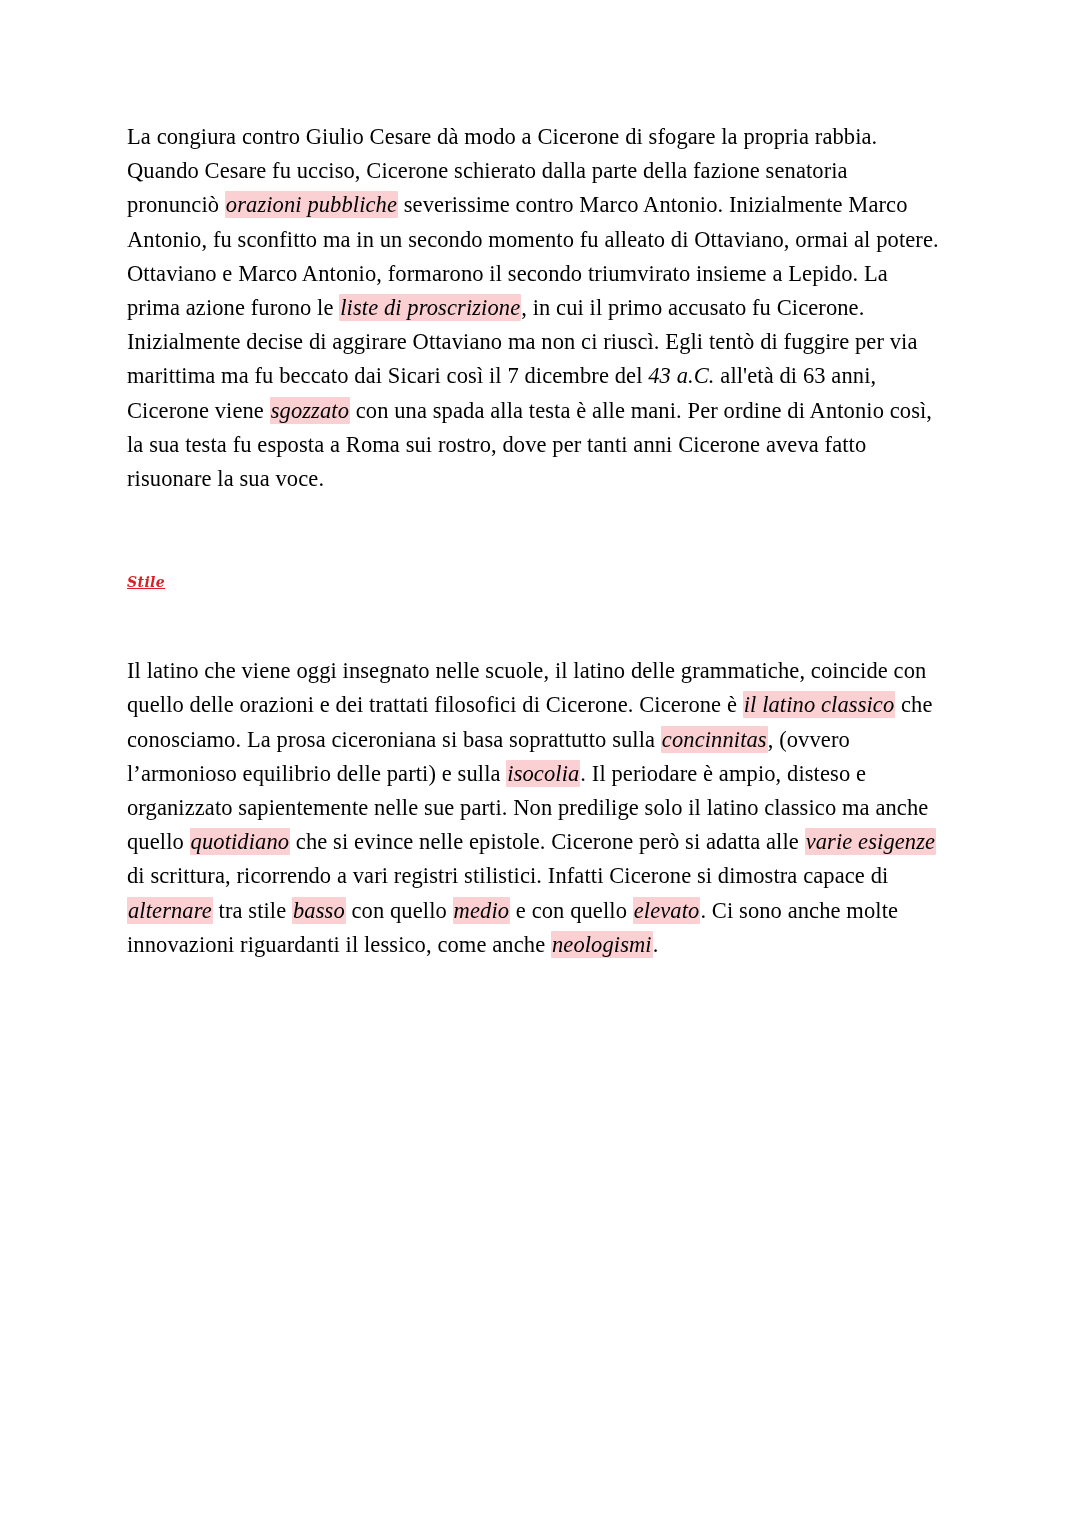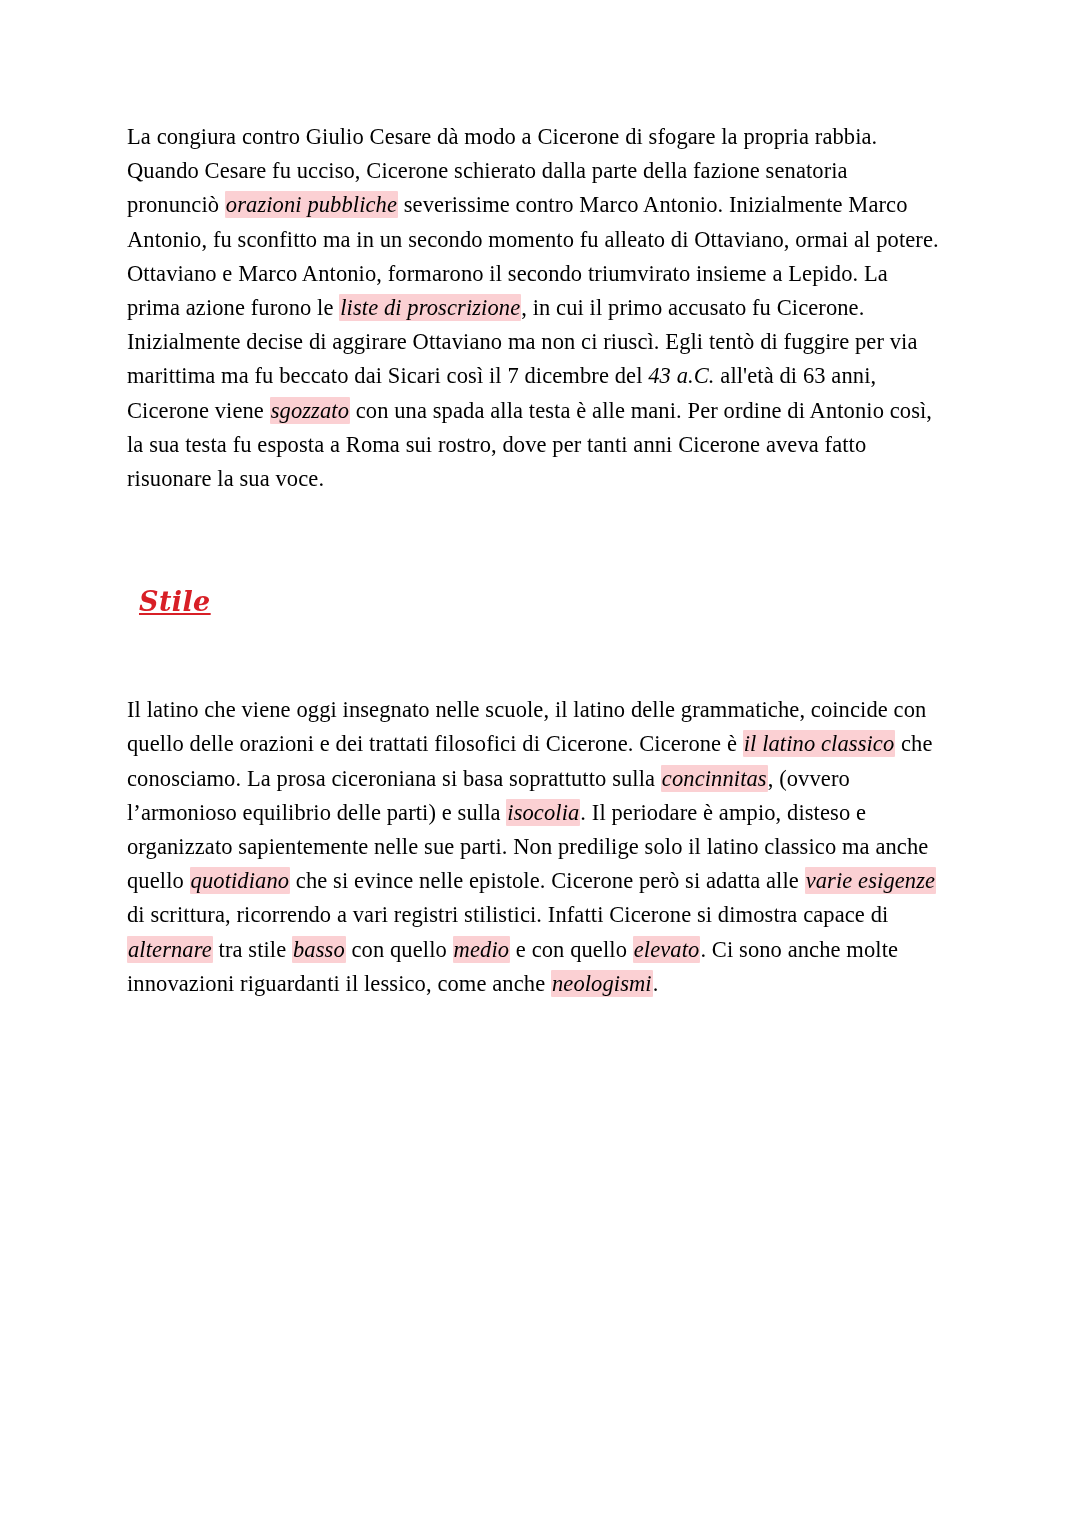--- a/index.html
+++ b/index.html
@@ -39,25 +39,25 @@
   .hl {
     background: #fbd0d3;
     font-style: italic;
     padding: 1px 1px;
     border-radius: 1px;
   }
   .it {
     font-style: italic;
   }
   .section-heading {
-    margin: 12px;
+    margin: 0;
     font-family: "DejaVu Serif", serif;
     font-weight: bold;
     font-style: italic;
-    font-size: 27px;
+    font-size: 14px;
     color: #d81f26;
     letter-spacing: 0.4px;
     text-decoration: underline;
   }
   .gap-after-p1 { height: 78px; }
   .gap-after-heading { height: 64px; }
 </style>
 </head>
 <body>
 

